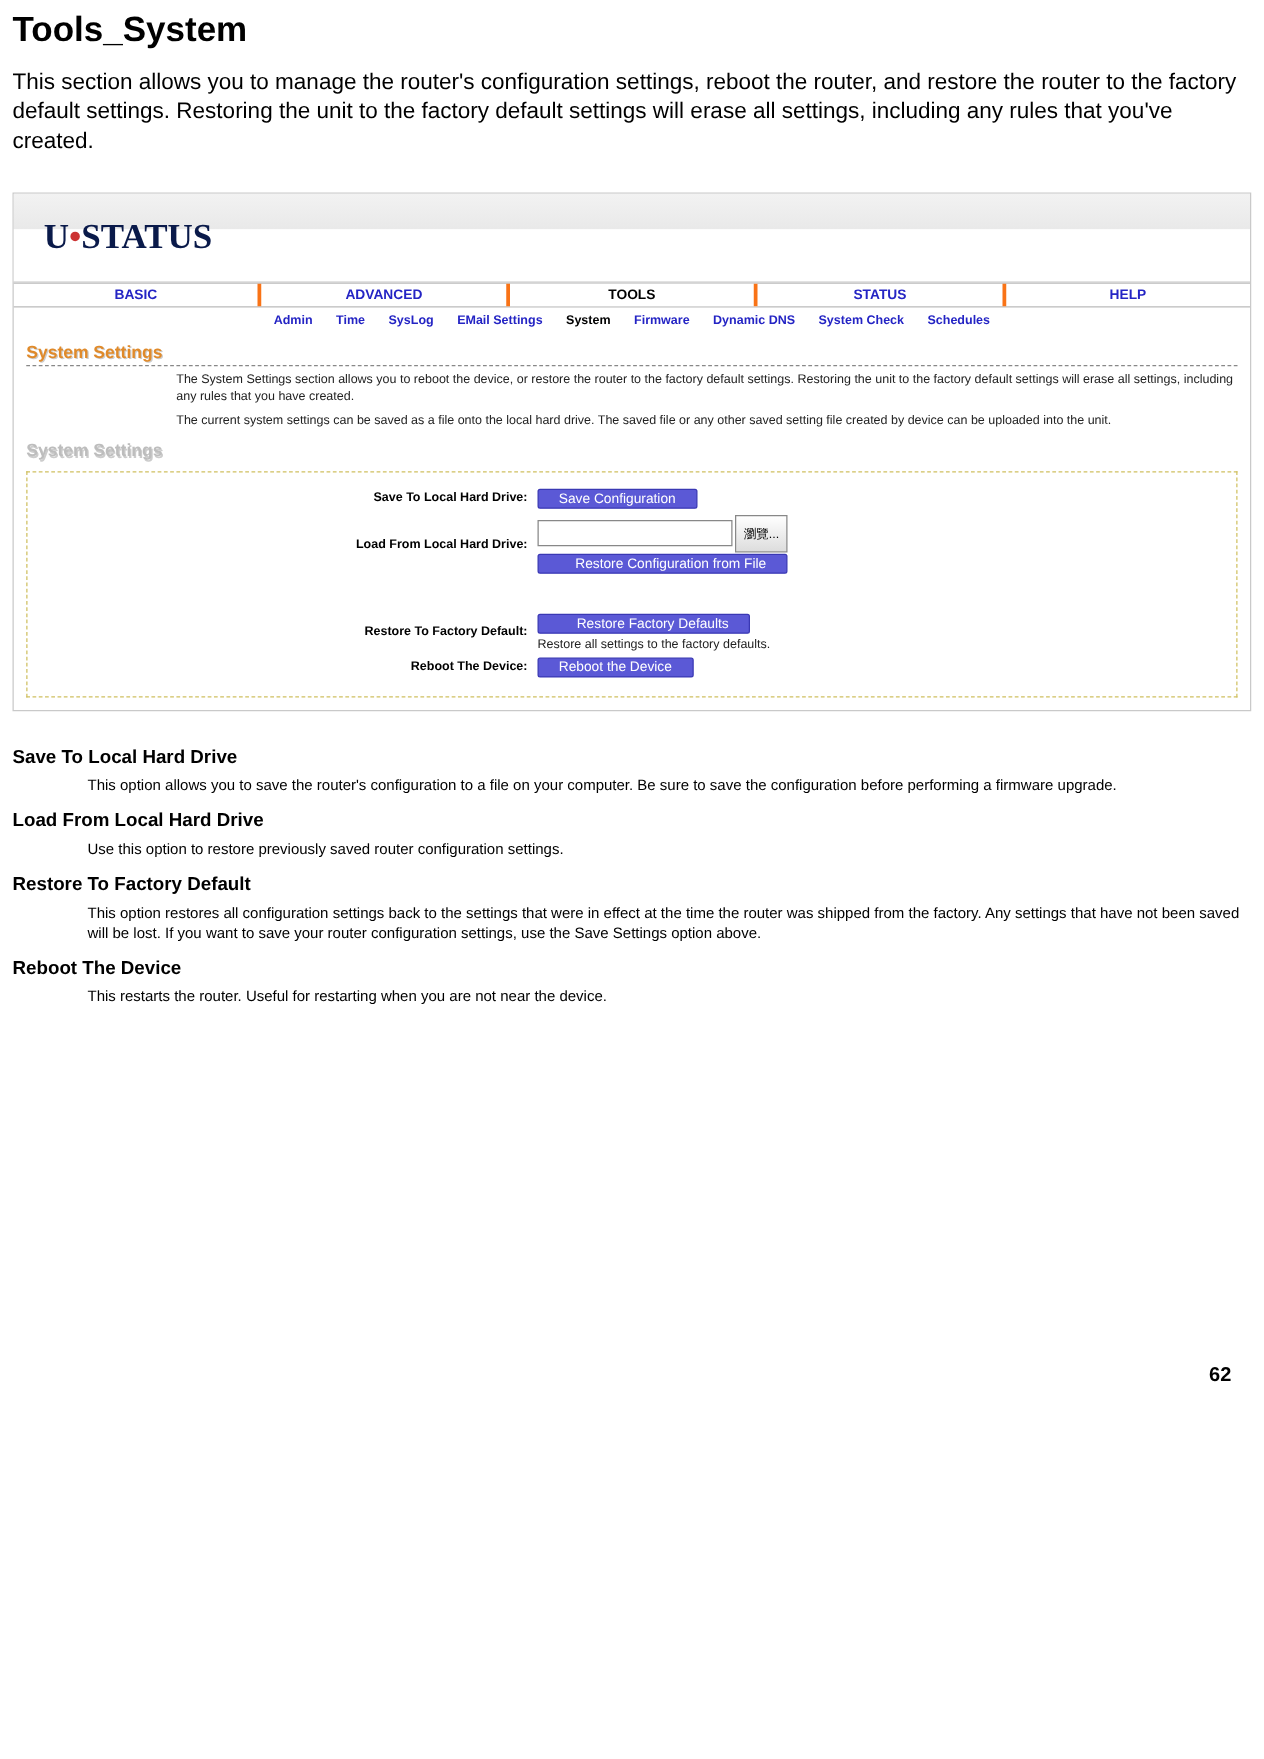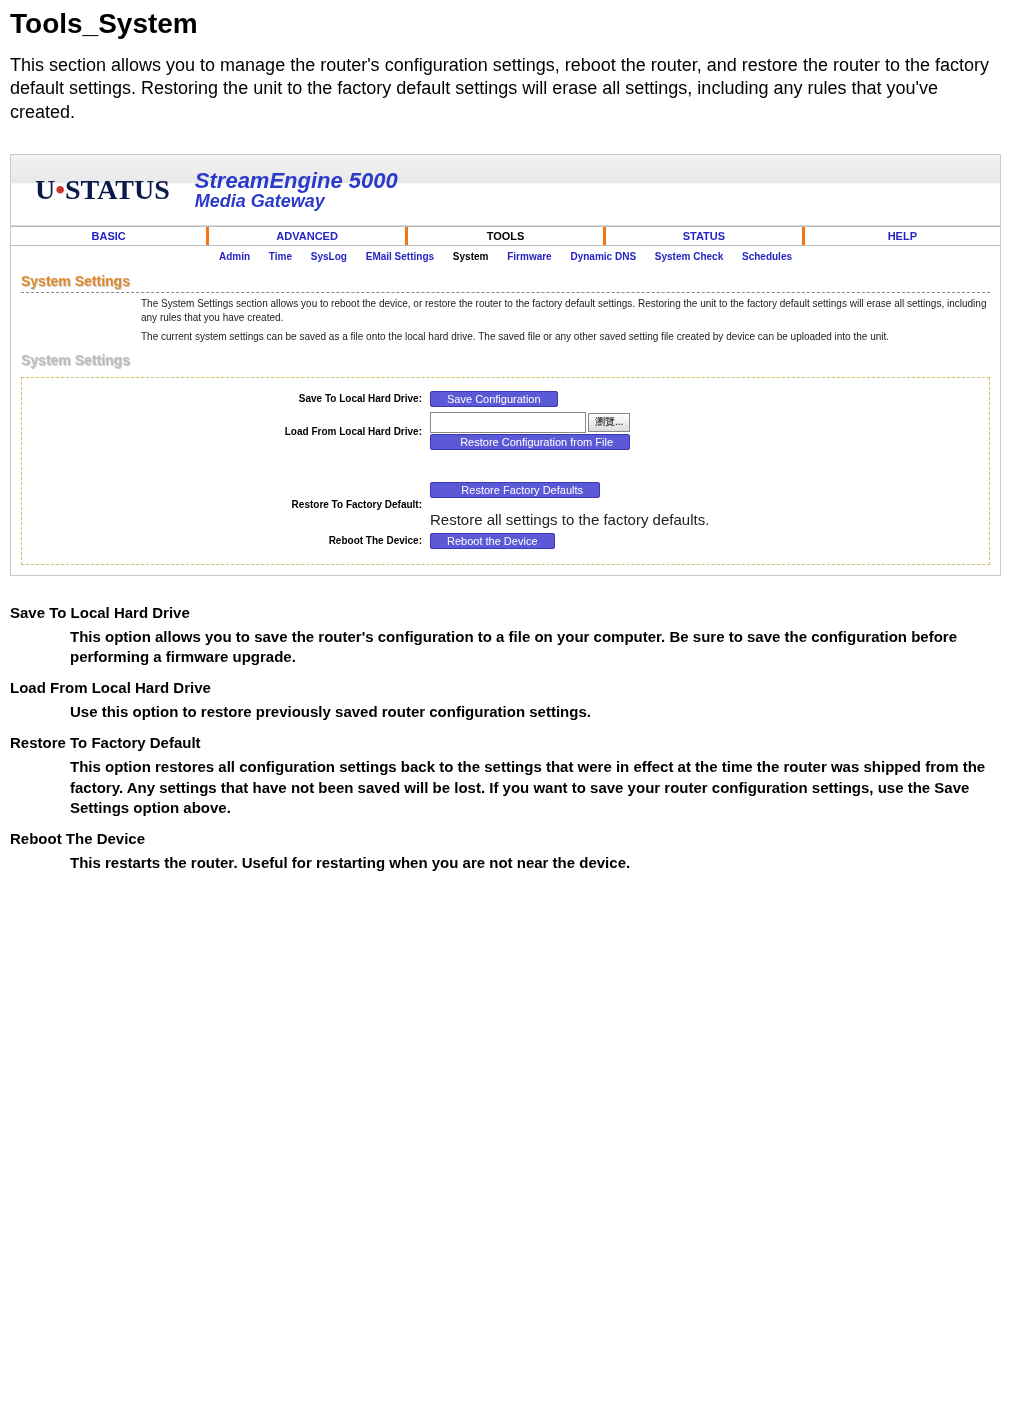--- a/index.html
+++ b/index.html
@@ -158,44 +158,43 @@
     border: 1px solid #888;
     height: 17px;
     width: 150px;
     font-size: 10px;
     background: #fff;
   }
   .browse-btn {
     border: 1px solid #888;
     background: linear-gradient(#fff, #ddd);
     font-size: 10px;
-    height: 19px;
+    height: 30px;
     padding: 0 6px;
     margin-left: 2px;
     cursor: pointer;
   }
   .hint {
-    font-size: 15px;
+    font-size: 10px;
     color: #222;
-    margin-top: 12px;
+    margin-top: 2px;
   }
   .gap { height: 22px; }
 
   
   dl { margin: 0; }
   dt {
     font-weight: bold;
     font-size: 15px;
     margin: 10px 0 6px 0;
   }
   dd {
-    font-size: 15px;
+    font-size: 12px;
     margin: 0 0 12px 60px;
     line-height: 1.35;
-    font-weight: bold;
   }
 
   .pagenum {
     position: absolute;
     right: 16px;
     font-weight: bold;
     font-size: 16px;
   }
   .footer-area {
     position: relative;
@@ -211,24 +210,20 @@
 
   <div class="intro">This section allows you to manage the router's configuration settings, reboot the router, and restore the router to the factory default settings. Restoring the unit to the factory default settings will erase all settings, including any rules that you've created.</div>
 
   <div class="shot">
 
     <div class="shot-header">
       <div class="logo-u">
         <span>U</span>
           <span class="logo-dot">•</span>
           <span>STATUS</span>
-      </div>
-      <div class="logo-text">
-        <span class="logo-line1">StreamEngine 5000</span>
-        <span class="logo-line2">Media Gateway</span>
       </div>
     </div>
 
     <div class="tabs">
       <div class="tab">BASIC</div>
       <div class="tab">ADVANCED</div>
       <div class="tab active">TOOLS</div>
       <div class="tab">STATUS</div>
       <div class="tab">HELP</div>
     </div>
@@ -300,14 +295,17 @@
     <dt>Load From Local Hard Drive</dt>
     <dd>Use this option to restore previously saved router configuration settings.</dd>
 
     <dt>Restore To Factory Default</dt>
     <dd>This option restores all configuration settings back to the settings that were in effect at the time the router was shipped from the factory. Any settings that have not been saved will be lost. If you want to save your router configuration settings, use the Save Settings option above.</dd>
 
     <dt>Reboot The Device</dt>
     <dd>This restarts the router. Useful for restarting when you are not near the device.</dd>
   </dl>
 
+  <div class="footer-area">
+    <div class="pagenum" style="bottom:8px;">62</div>
+  </div>
 
 </div>
 
 </body></html>

